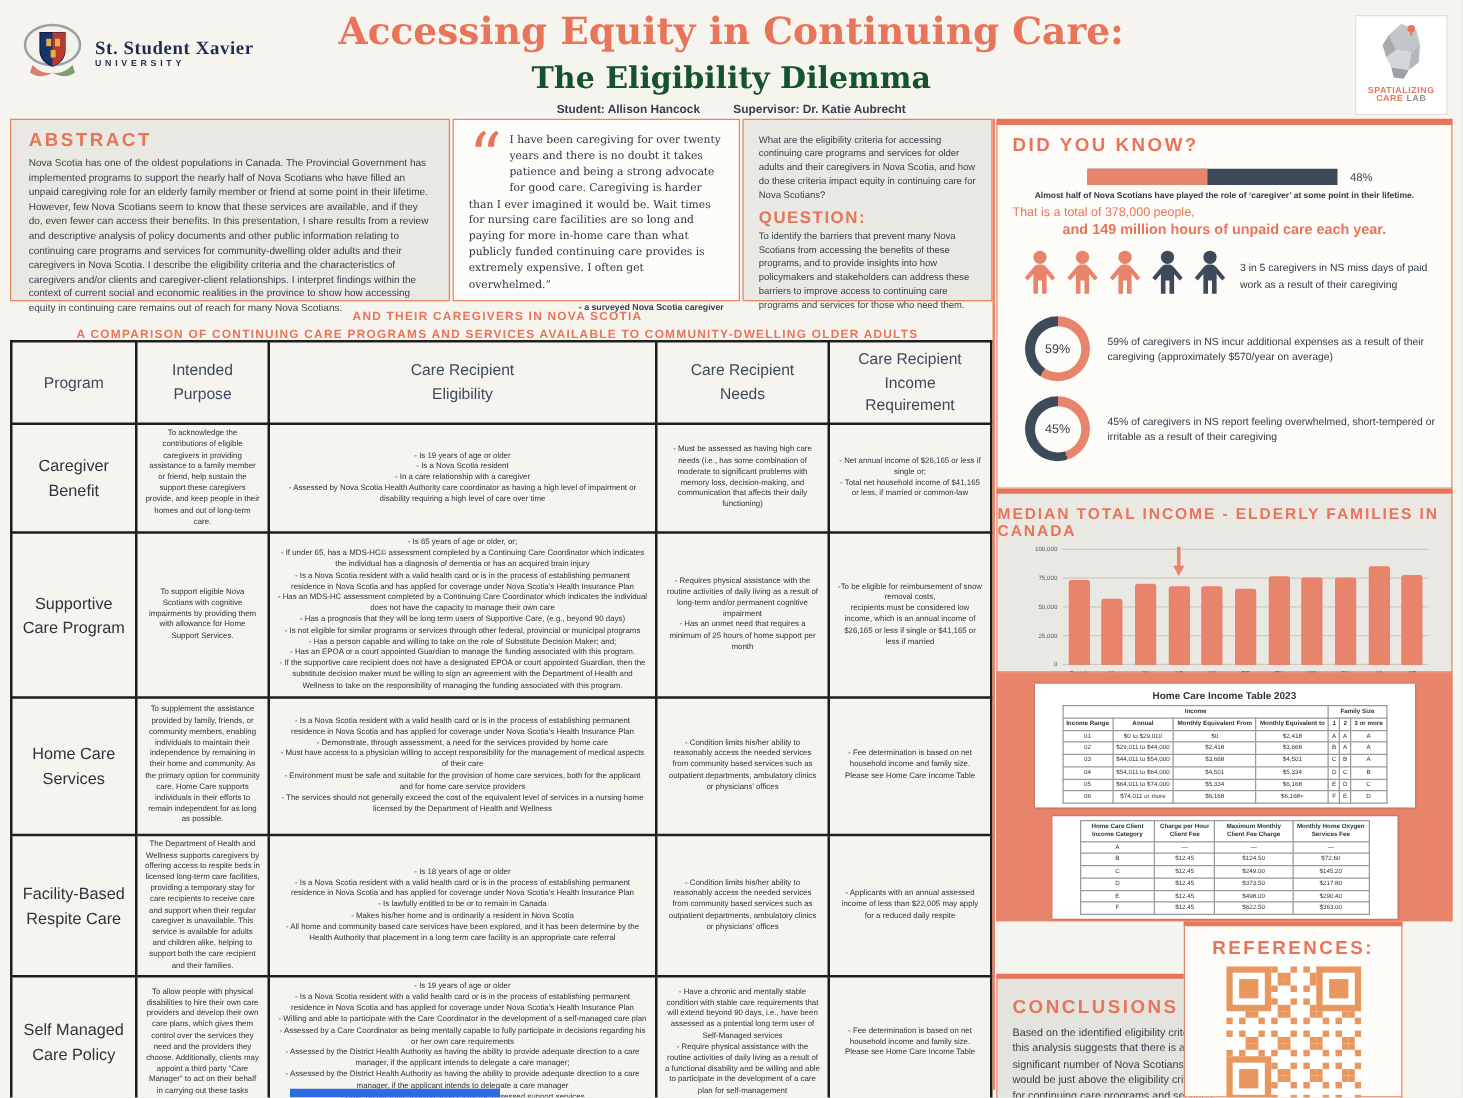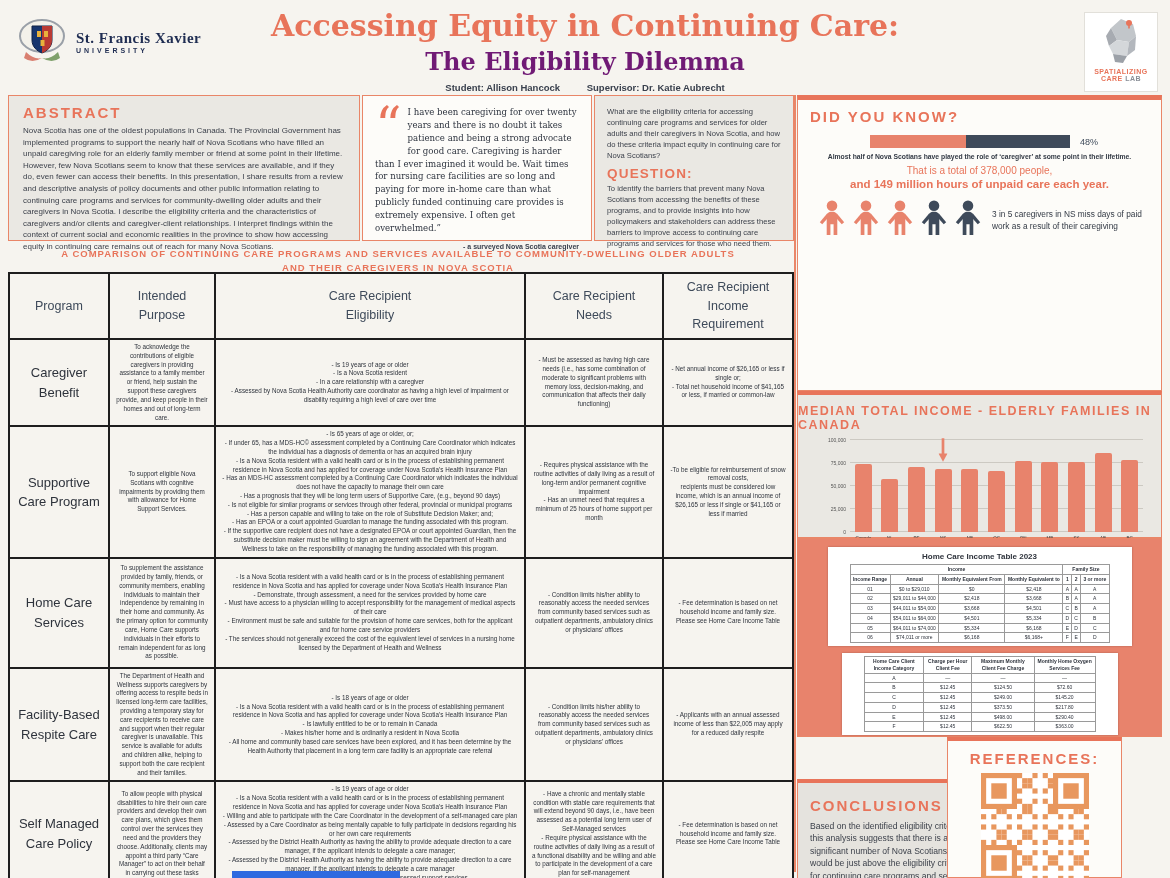--- a/index.html
+++ b/index.html
@@ -5,21 +5,21 @@
   *{box-sizing:border-box;margin:0;padding:0}
   body{background:#cfcfcf;font-family:"Liberation Sans",sans-serif}
   #poster{position:relative;width:1170px;height:878px;background:#f6f4ef;color:#3e4a5a;overflow:hidden}
 
   
   .uni-logo{position:absolute;left:16px;top:14px;display:flex;align-items:center;gap:8px}
   .uni-text .uni-name{font-family:"Liberation Serif",serif;font-size:15px;font-weight:bold;color:#1f2d52;letter-spacing:.5px}
   .uni-text .uni-sub{font-size:7px;letter-spacing:3px;color:#1f2d52;font-weight:bold}
   .titles{position:absolute;left:185px;right:185px;top:8px;text-align:center}
   .title1{font-family:"DejaVu Serif",serif;font-size:30px;color:#e8745a;font-weight:bold}
-  .title2{font-family:"DejaVu Serif",serif;font-size:24px;color:#701a75;font-weight:bold;margin-top:4px}
+  .title2{font-family:"DejaVu Serif",serif;font-size:24px;color:#14532d;font-weight:bold;margin-top:4px}
   .byline{font-size:9.5px;color:#39404d;font-weight:bold;margin-top:6px}
   .byline span{margin:0 12px}
   .lab-card{position:absolute;right:12px;top:12px;width:74px;height:80px;background:#fff;border:1px solid #e2e0da;text-align:center;padding-top:3px}
   .lab-line1{font-size:7px;font-weight:bold;color:#e8745a;letter-spacing:.5px}
   .lab-line2{font-size:7px;font-weight:bold;letter-spacing:.5px}
   .lab-line2 .care{color:#e8745a}.lab-line2 .lab{color:#8a8f97}
 
   
   .panel{position:absolute;border:1px solid #e98668}
   #abstract-box{left:8px;top:95px;width:352px;height:146px;background:#eae8e3;padding:8px 14px}
@@ -44,21 +44,21 @@
 
   
   #col-divider{position:absolute;left:794px;top:95px;width:2px;height:777px;background:#e98668}
   .rsec{position:absolute;left:797px;width:365px;border:1px solid #e98668}
   #dyk{top:95px;height:296px;background:#fdfcf9;border-top:5px solid #e8745a;padding:8px 12px 0 12px}
   #dyk-bar-row{display:flex;align-items:center;margin:10px 0 0 60px}
   #dyk-bar{width:200px;height:13px;background:#3e4a5a;display:flex}
   #dyk-bar-fill{height:13px;background:#e8836c}
   #dyk-bar-label{font-size:9px;margin-left:10px;color:#3e4a5a}
   .dyk-caption{font-size:6.8px;font-weight:bold;text-align:center;margin-top:5px;color:#333a45}
-  .dyk-hl1{font-size:10px;color:#e8745a;text-align:center;margin-top:5px}
+  .dyk-hl1{font-size:10px;color:#e8745a;text-align:left;margin-top:5px}
   .dyk-hl2{font-size:11.5px;color:#e8745a;font-weight:bold;text-align:center;margin-top:2px}
   .dyk-people-row{display:flex;align-items:center;gap:10px;margin-top:10px}
   #people{display:flex;gap:6px;margin-left:8px}
   .dyk-people-text{font-size:8.3px;line-height:1.5;width:175px;color:#333a45}
   .stat-row{display:flex;align-items:center;gap:14px;margin-top:12px;margin-left:10px}
   .donut{width:52px;height:52px;border-radius:50%;display:grid;place-items:center;flex:0 0 auto}
   .donut-inner{width:37px;height:37px;border-radius:50%;background:#fdfcf9;display:grid;place-items:center;font-size:10px;color:#333a45}
   .stat-text{font-size:8.3px;line-height:1.5;width:262px;color:#333a45}
 
   #chart-sec{top:391px;height:147px;background:#eae8e3;border-top:4px solid #e8745a}
@@ -100,21 +100,21 @@
         <path d="M16 12 h20 v14 c0 7 -5 11 -10 13 c-5 -2 -10 -6 -10 -13 Z" fill="#16356e" stroke="#0e2246" stroke-width="1"></path>
         <path d="M26 12 h10 v14 c0 7 -5 11 -10 13 Z" fill="#b93a33"></path>
         <rect x="21" y="17" width="4" height="6" fill="#e8b23c"></rect>
         <rect x="28" y="17" width="4" height="6" fill="#e8b23c"></rect>
         <rect x="24.5" y="26" width="4" height="6" fill="#e8b23c"></rect>
         <path d="M10 38 q8 8 16 6 q-10 6 -18 0 Z" fill="#d97f70"></path>
         <path d="M42 38 q-8 8 -16 6 q10 6 18 0 Z" fill="#7fa06b"></path>
       </svg>
     </span>
     <span class="uni-text">
-      <div class="uni-name">St. Francis Xavier</div>
+      <div class="uni-name">St. Student Xavier</div>
       <div class="uni-sub">UNIVERSITY</div>
     </span>
   </div>
 
   <div class="titles">
     <div class="title1">Accessing Equity in Continuing Care:</div>
     <div class="title2">The Eligibility Dilemma</div>
     <div class="byline">
       <span>Student: Allison Hancock</span>
       <span>Supervisor: Dr. Katie Aubrecht</span>
@@ -151,22 +151,22 @@
     <div class="quote-attr">- a surveyed Nova Scotia caregiver</div>
   </div>
 
   <div class="panel" id="rq-box">
     <div class="rq-body">What are the eligibility criteria for accessing continuing care programs and services for older adults and their caregivers in Nova Scotia, and how do these criteria impact equity in continuing care for Nova Scotians?</div>
     <div class="sec-h small">QUESTION:</div>
     <div class="rq-body">To identify the barriers that prevent many Nova Scotians from accessing the benefits of these programs, and to provide insights into how policymakers and stakeholders can address these barriers to improve access to continuing care programs and services for those who need them.</div>
   </div>
 
   <div id="table-title">
+    <div>AND THEIR CAREGIVERS IN NOVA SCOTIA</div>
     <div>A COMPARISON OF CONTINUING CARE PROGRAMS AND SERVICES AVAILABLE TO COMMUNITY-DWELLING OLDER ADULTS</div>
-    <div>AND THEIR CAREGIVERS IN NOVA SCOTIA</div>
   </div>
 
   <table id="comparison-table">
     <colgroup>
         <col style="width:100px">
         <col style="width:106px">
         <col style="width:310px">
         <col style="width:138px">
         <col style="width:130px">
       </colgroup>
@@ -291,20 +291,32 @@
               <path d="M17.4 12.5 L24.5 21 L22.2 23 L16.5 16.5 Z" fill="#3e4a5a"></path>
             </svg></span>
           <span><svg viewBox="0 0 26 34" width="28" height="36">
               <circle cx="13" cy="5.5" r="5" fill="#3e4a5a"></circle>
               <path d="M13 11 C9.5 11 8 12.5 8 15.5 L8 33 L11.5 33 L11.5 23 L14.5 23 L14.5 33 L18 33 L18 15.5 C18 12.5 16.5 11 13 11 Z" fill="#3e4a5a"></path>
               <path d="M8.6 12.5 L1.5 21 L3.8 23 L9.5 16.5 Z" fill="#3e4a5a"></path>
               <path d="M17.4 12.5 L24.5 21 L22.2 23 L16.5 16.5 Z" fill="#3e4a5a"></path>
             </svg></span>
         </div>
       <div class="dyk-people-text">3 in 5 caregivers in NS miss days of paid work as a result of their caregiving</div>
+    </div>
+    <div class="stat-row">
+      <div class="donut" style="background: conic-gradient(rgb(232, 131, 108) 0deg, rgb(232, 131, 108) 59%, rgb(62, 74, 90) 59%, rgb(62, 74, 90) 100%);">
+        <div class="donut-inner">59%</div>
+      </div>
+      <div class="stat-text">59% of caregivers in NS incur additional expenses as a result of their caregiving (approximately $570/year on average)</div>
+    </div>
+    <div class="stat-row">
+      <div class="donut" style="background: conic-gradient(rgb(232, 131, 108) 0deg, rgb(232, 131, 108) 45%, rgb(62, 74, 90) 45%, rgb(62, 74, 90) 100%);">
+        <div class="donut-inner">45%</div>
+      </div>
+      <div class="stat-text">45% of caregivers in NS report feeling overwhelmed, short-tempered or irritable as a result of their caregiving</div>
     </div>
   </div>
 
   <div class="rsec" id="chart-sec">
     <div id="chart-title">MEDIAN TOTAL INCOME - ELDERLY FAMILIES IN CANADA</div>
     <div id="chart-plot">
         <div class="gridline" style="bottom: 0%;">
           <span class="ytick">0</span>
         </div>
         <div class="gridline" style="bottom: 25%;">

